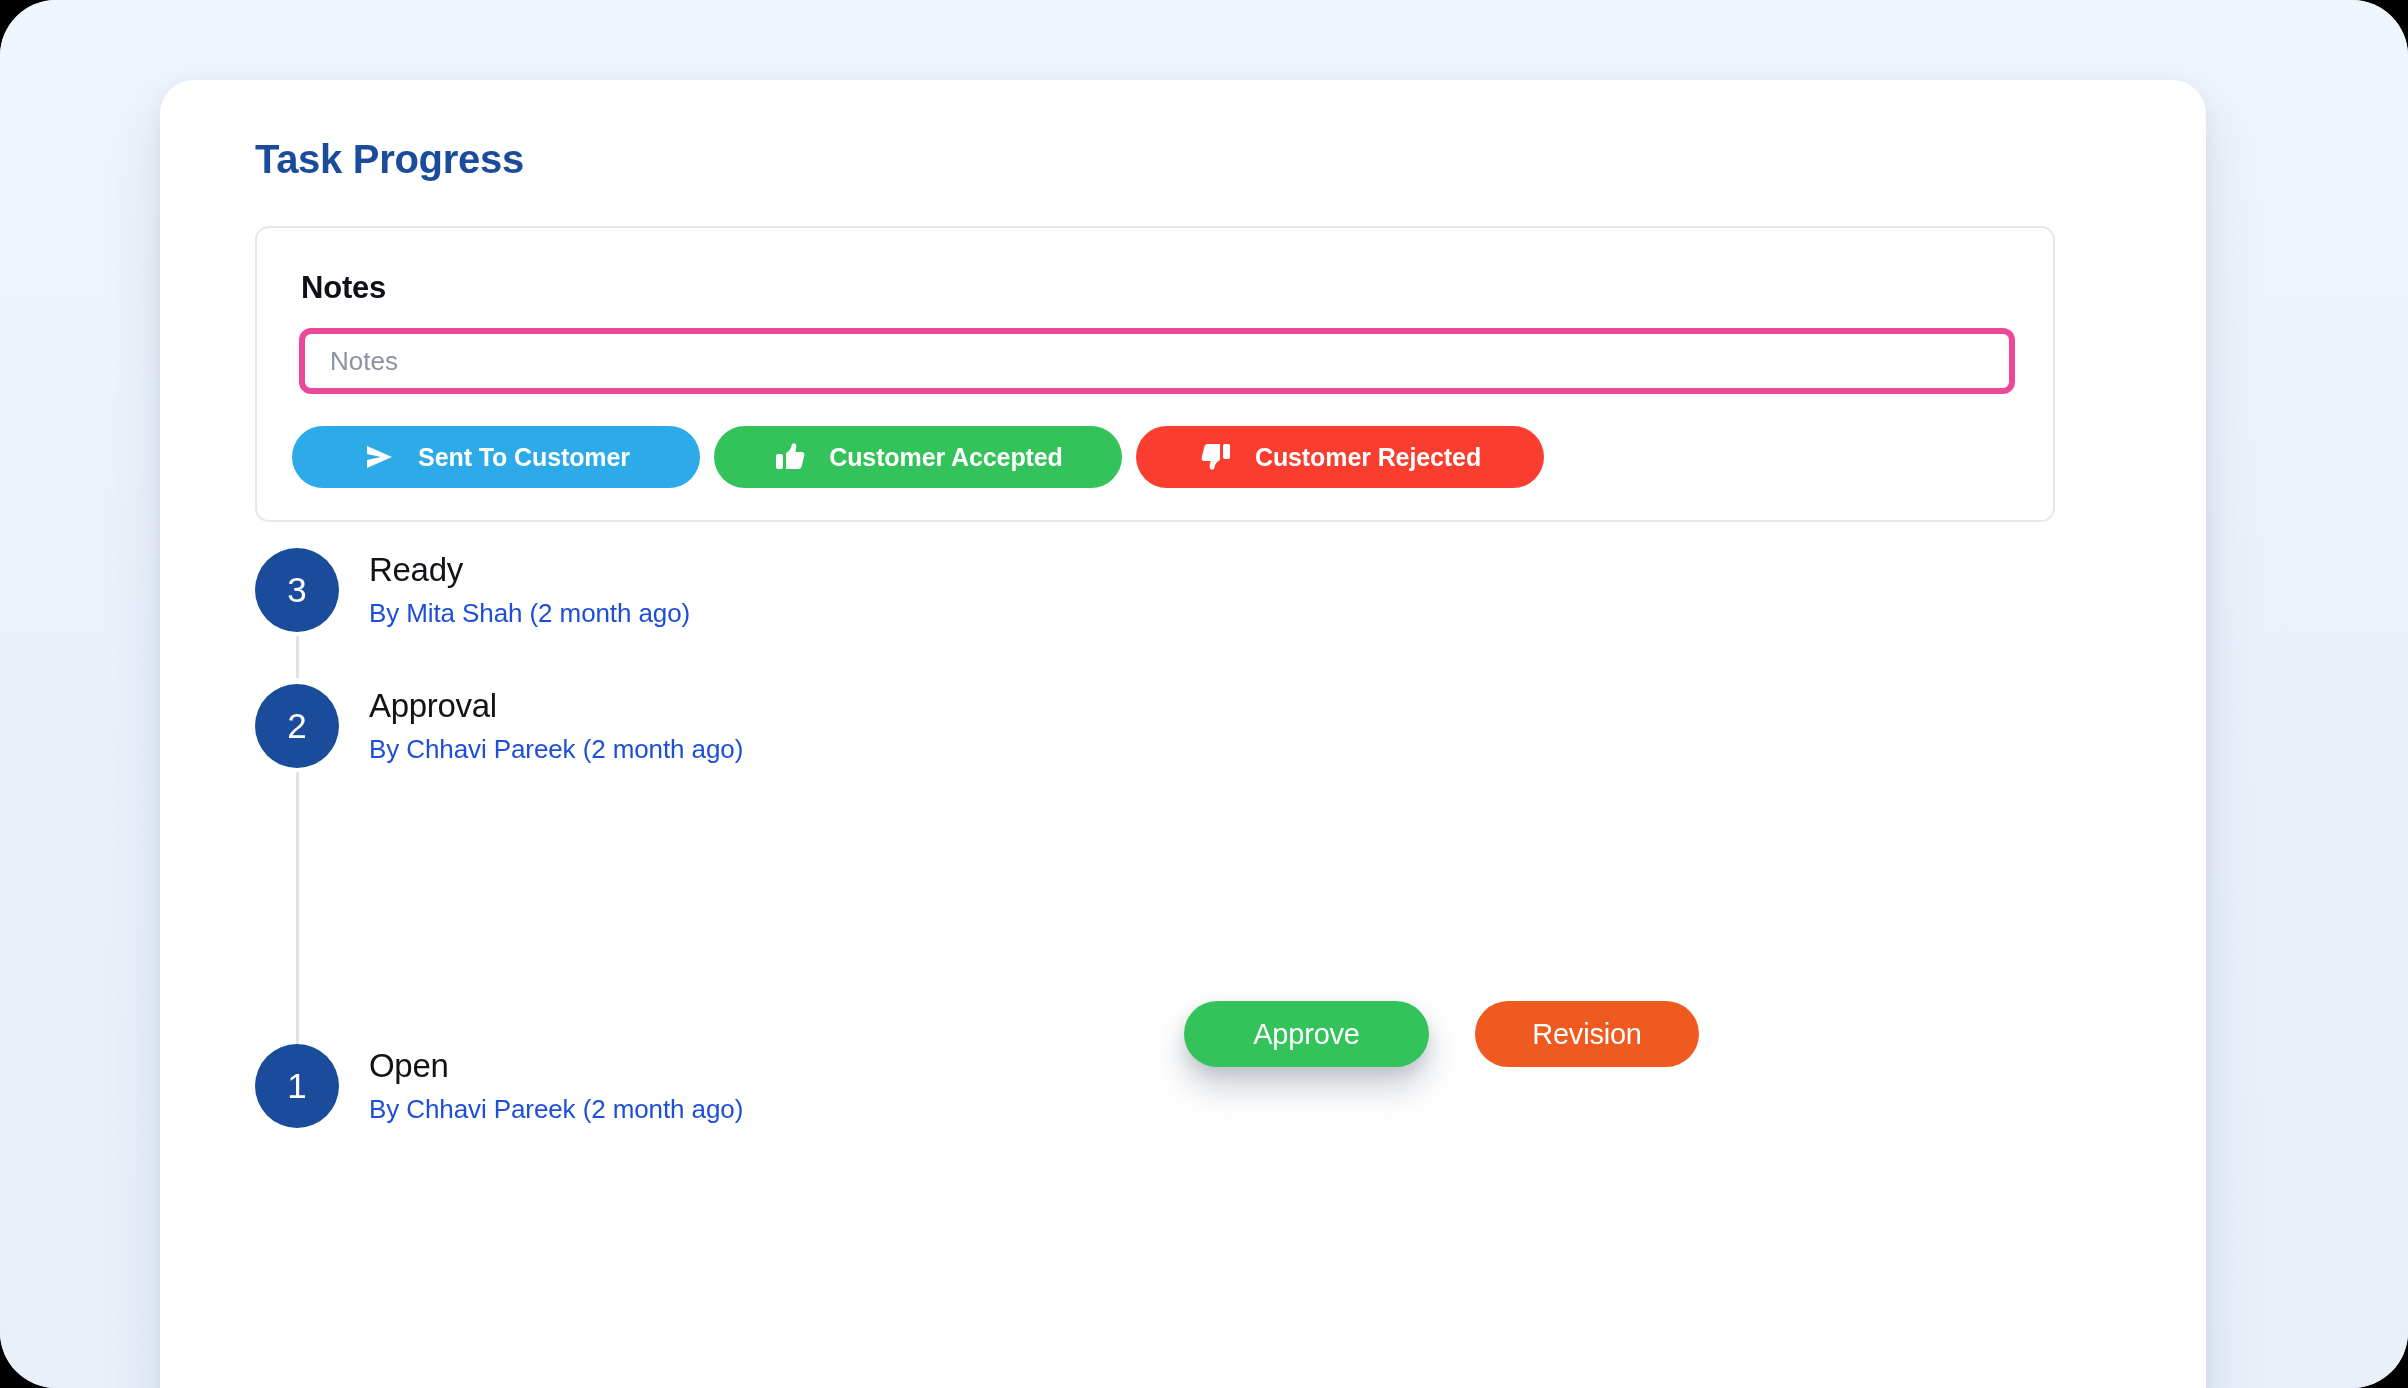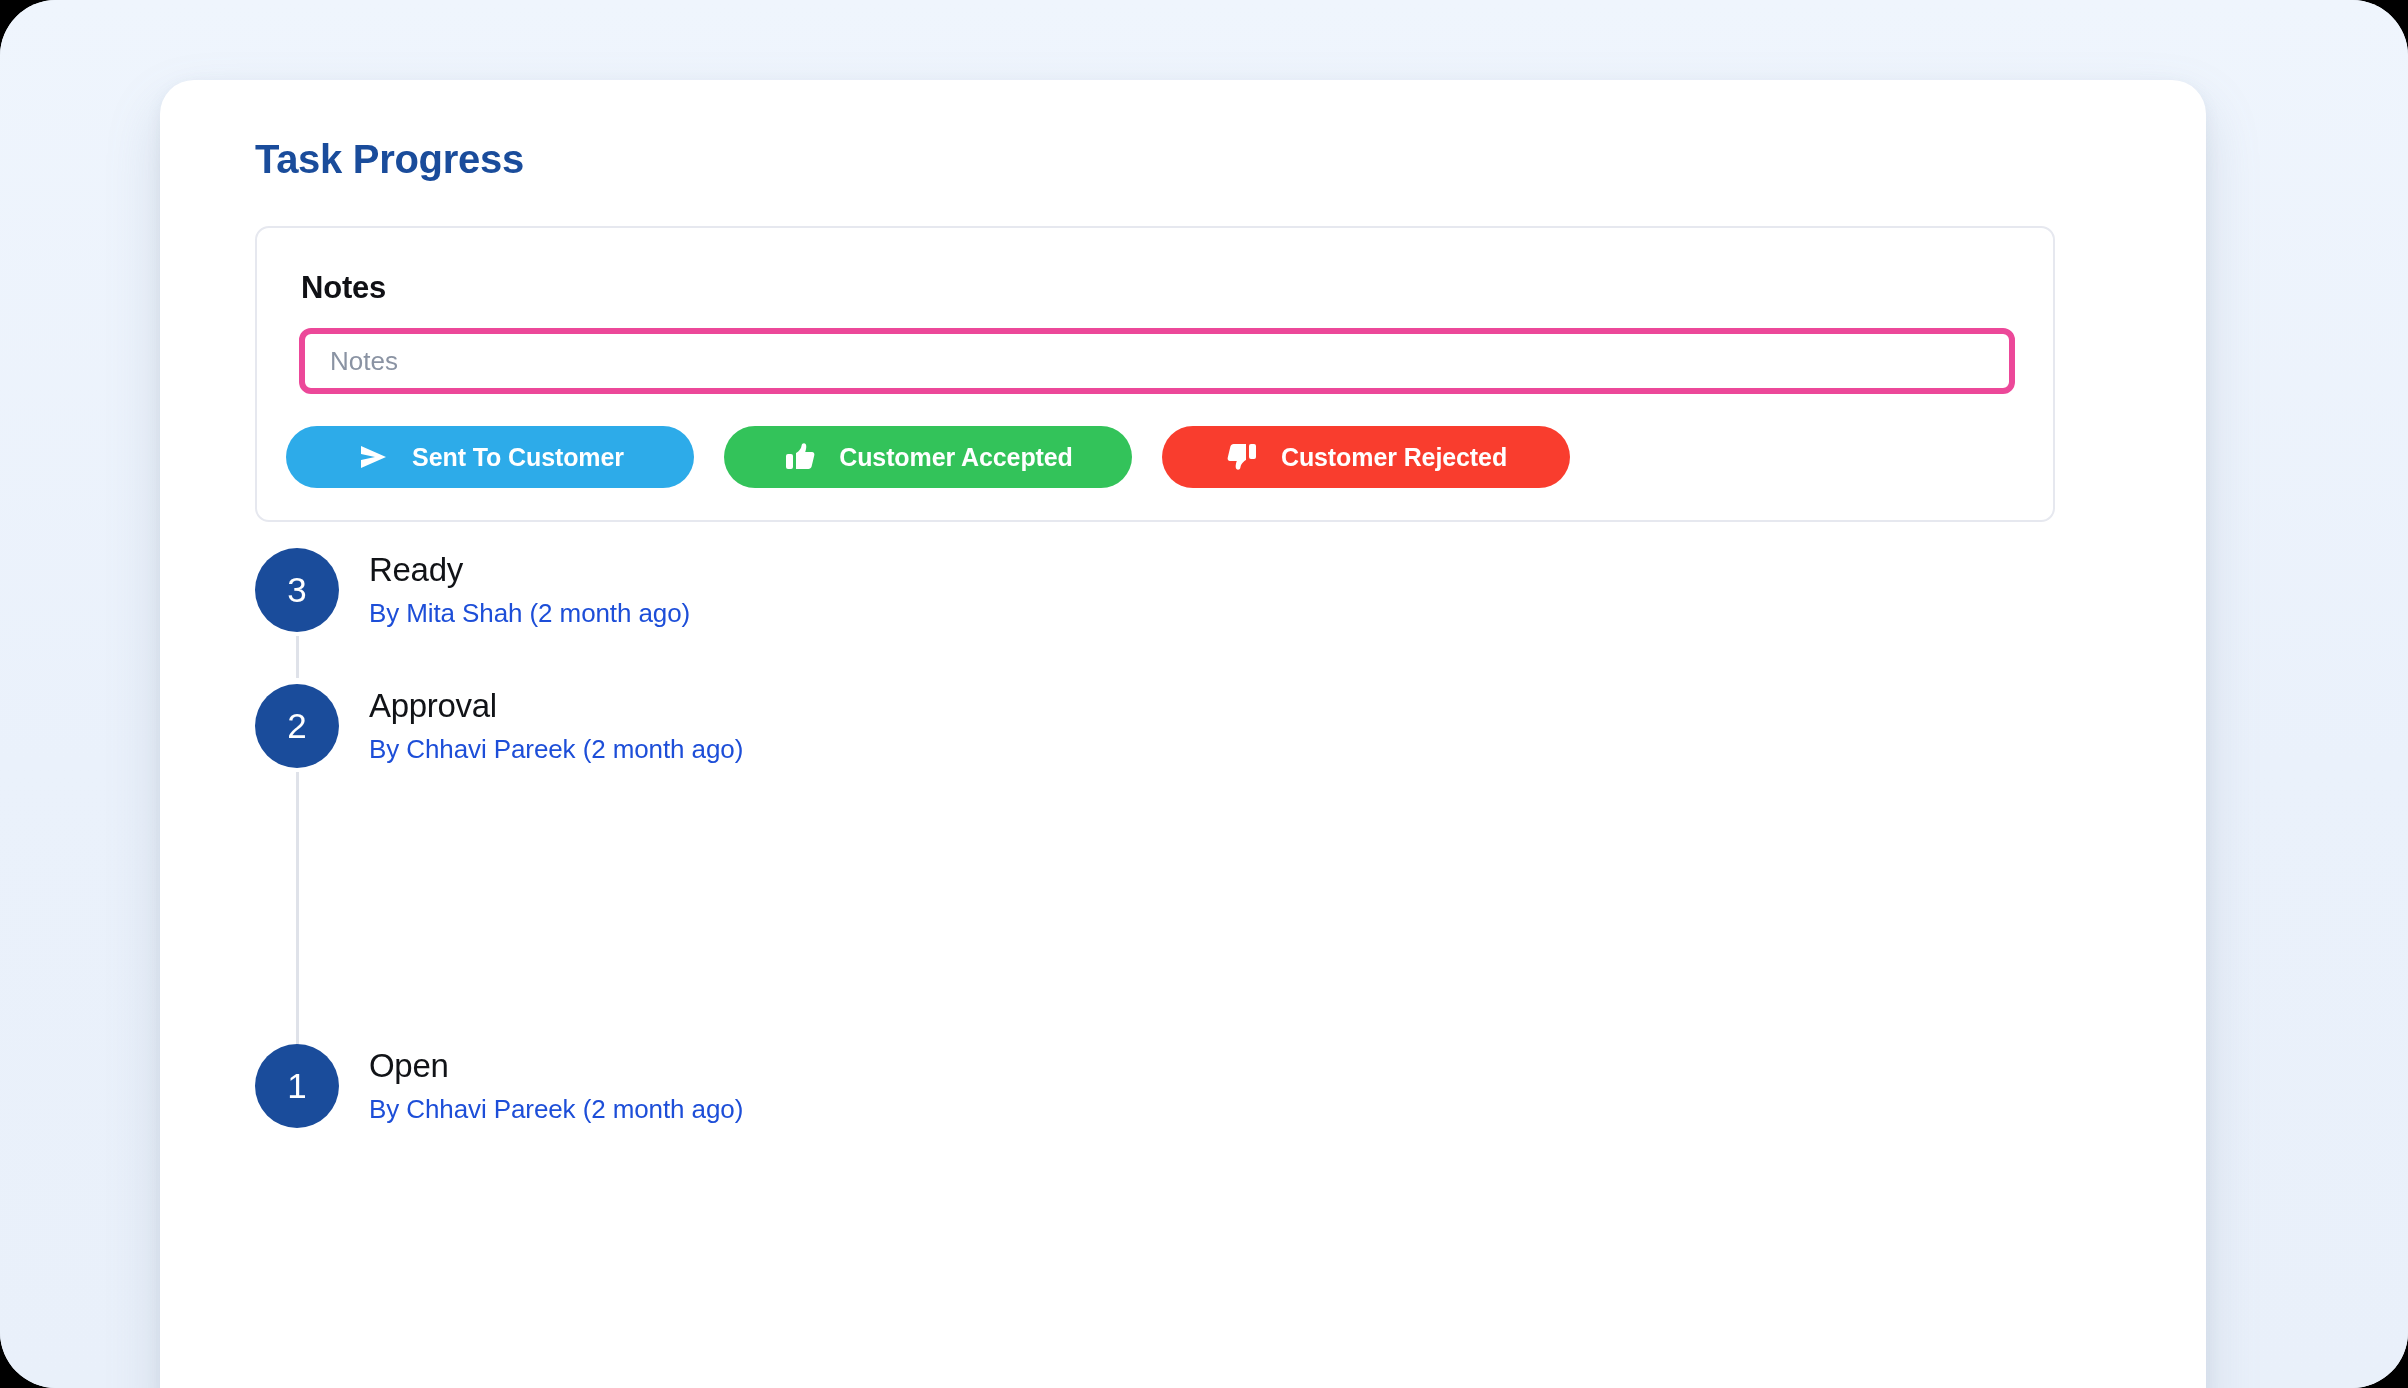--- a/index.html
+++ b/index.html
@@ -94,24 +94,24 @@
     font-family: "Liberation Sans", sans-serif;
     font-size: 26px;
     color: #2b3240;
     padding: 0 25px;
     outline: none;
   }
   #notes-input::placeholder { color: #8a93a3; }
 
   #action-buttons {
     position: absolute;
-    left: 29px;
+    left: 35px;
     top: 198px;
     display: flex;
-    gap: 30px;
+    gap: 14px;
   }
 
   .pill-btn {
     display: flex;
     align-items: center;
     justify-content: center;
     gap: 22px;
     height: 62px;
     border: none;
     border-radius: 31px;
@@ -310,15 +310,19 @@
       <div class="tl-step" style="top:496px;">
         <div class="tl-circle">1</div>
         <div class="tl-body">
           <div class="tl-title">Open</div>
           <div class="tl-meta">By Chhavi Pareek (2 month ago)</div>
         </div>
       </div>
 
     </div>
 
+    <div id="decision-row">
+      <button class="decision-btn" id="btn-approve">Approve</button>
+      <button class="decision-btn" id="btn-revision">Revision</button>
+    </div>
 
   </div>
 </div>
 
 </body></html>

